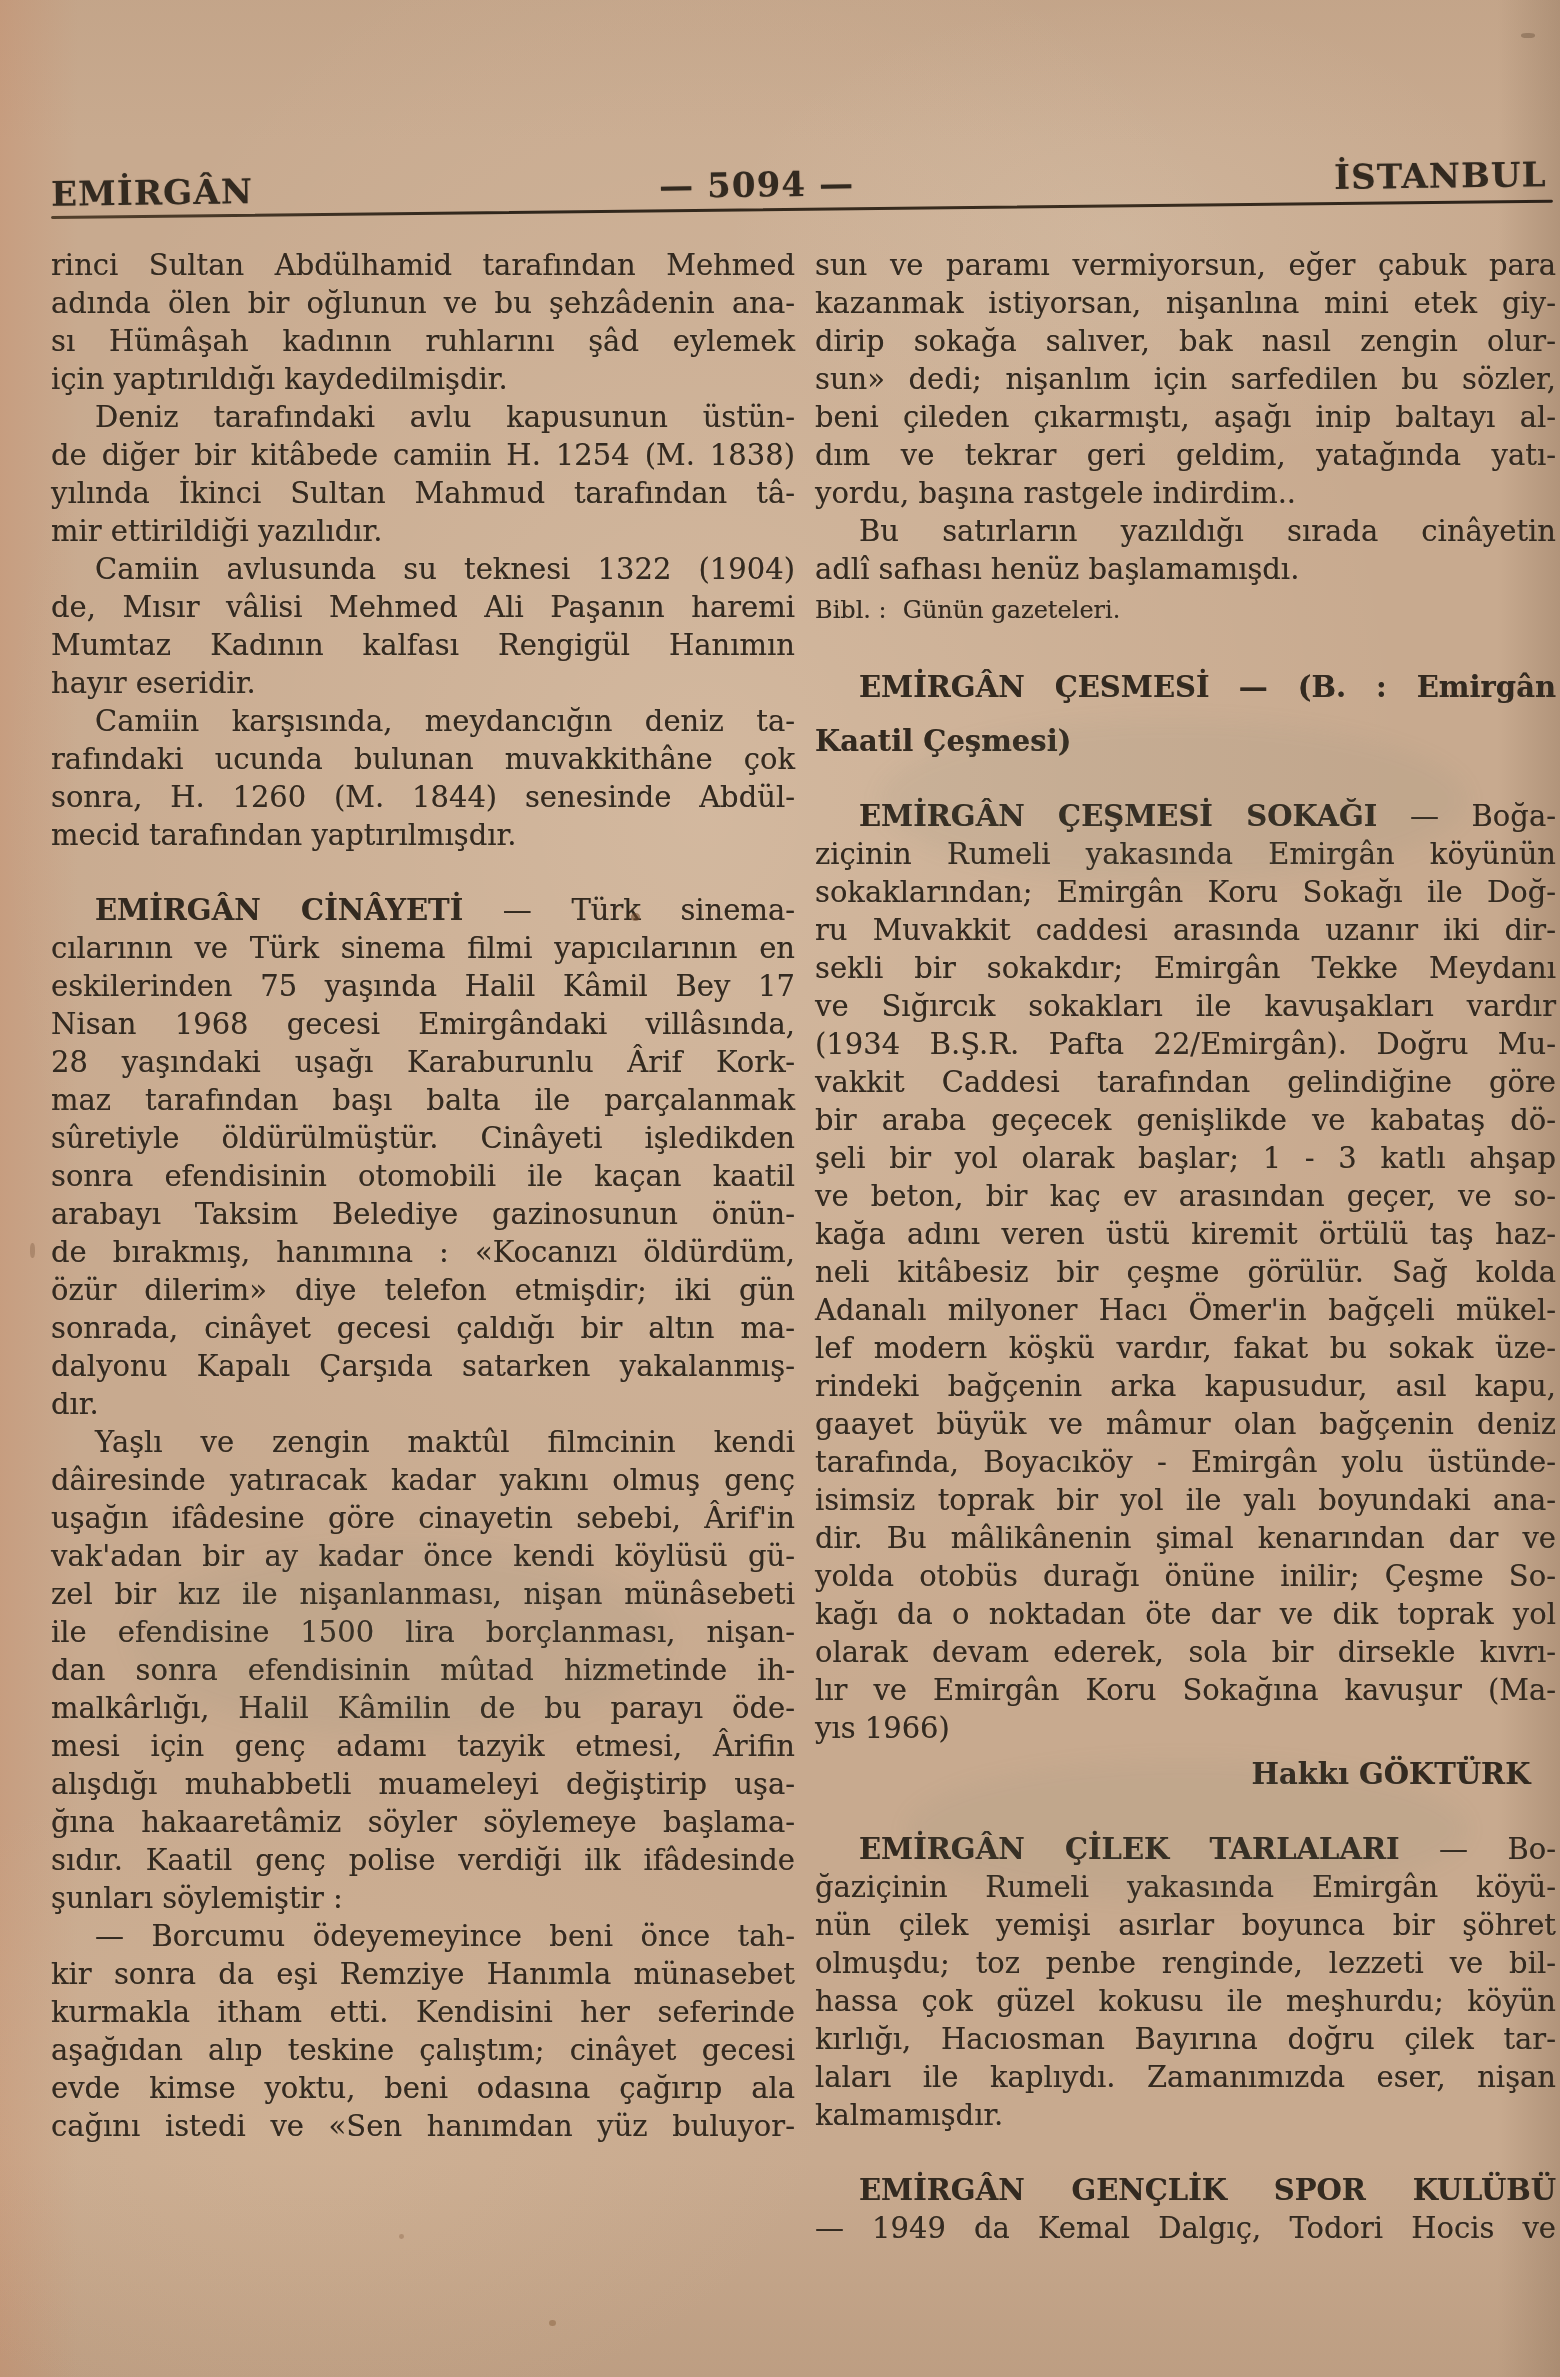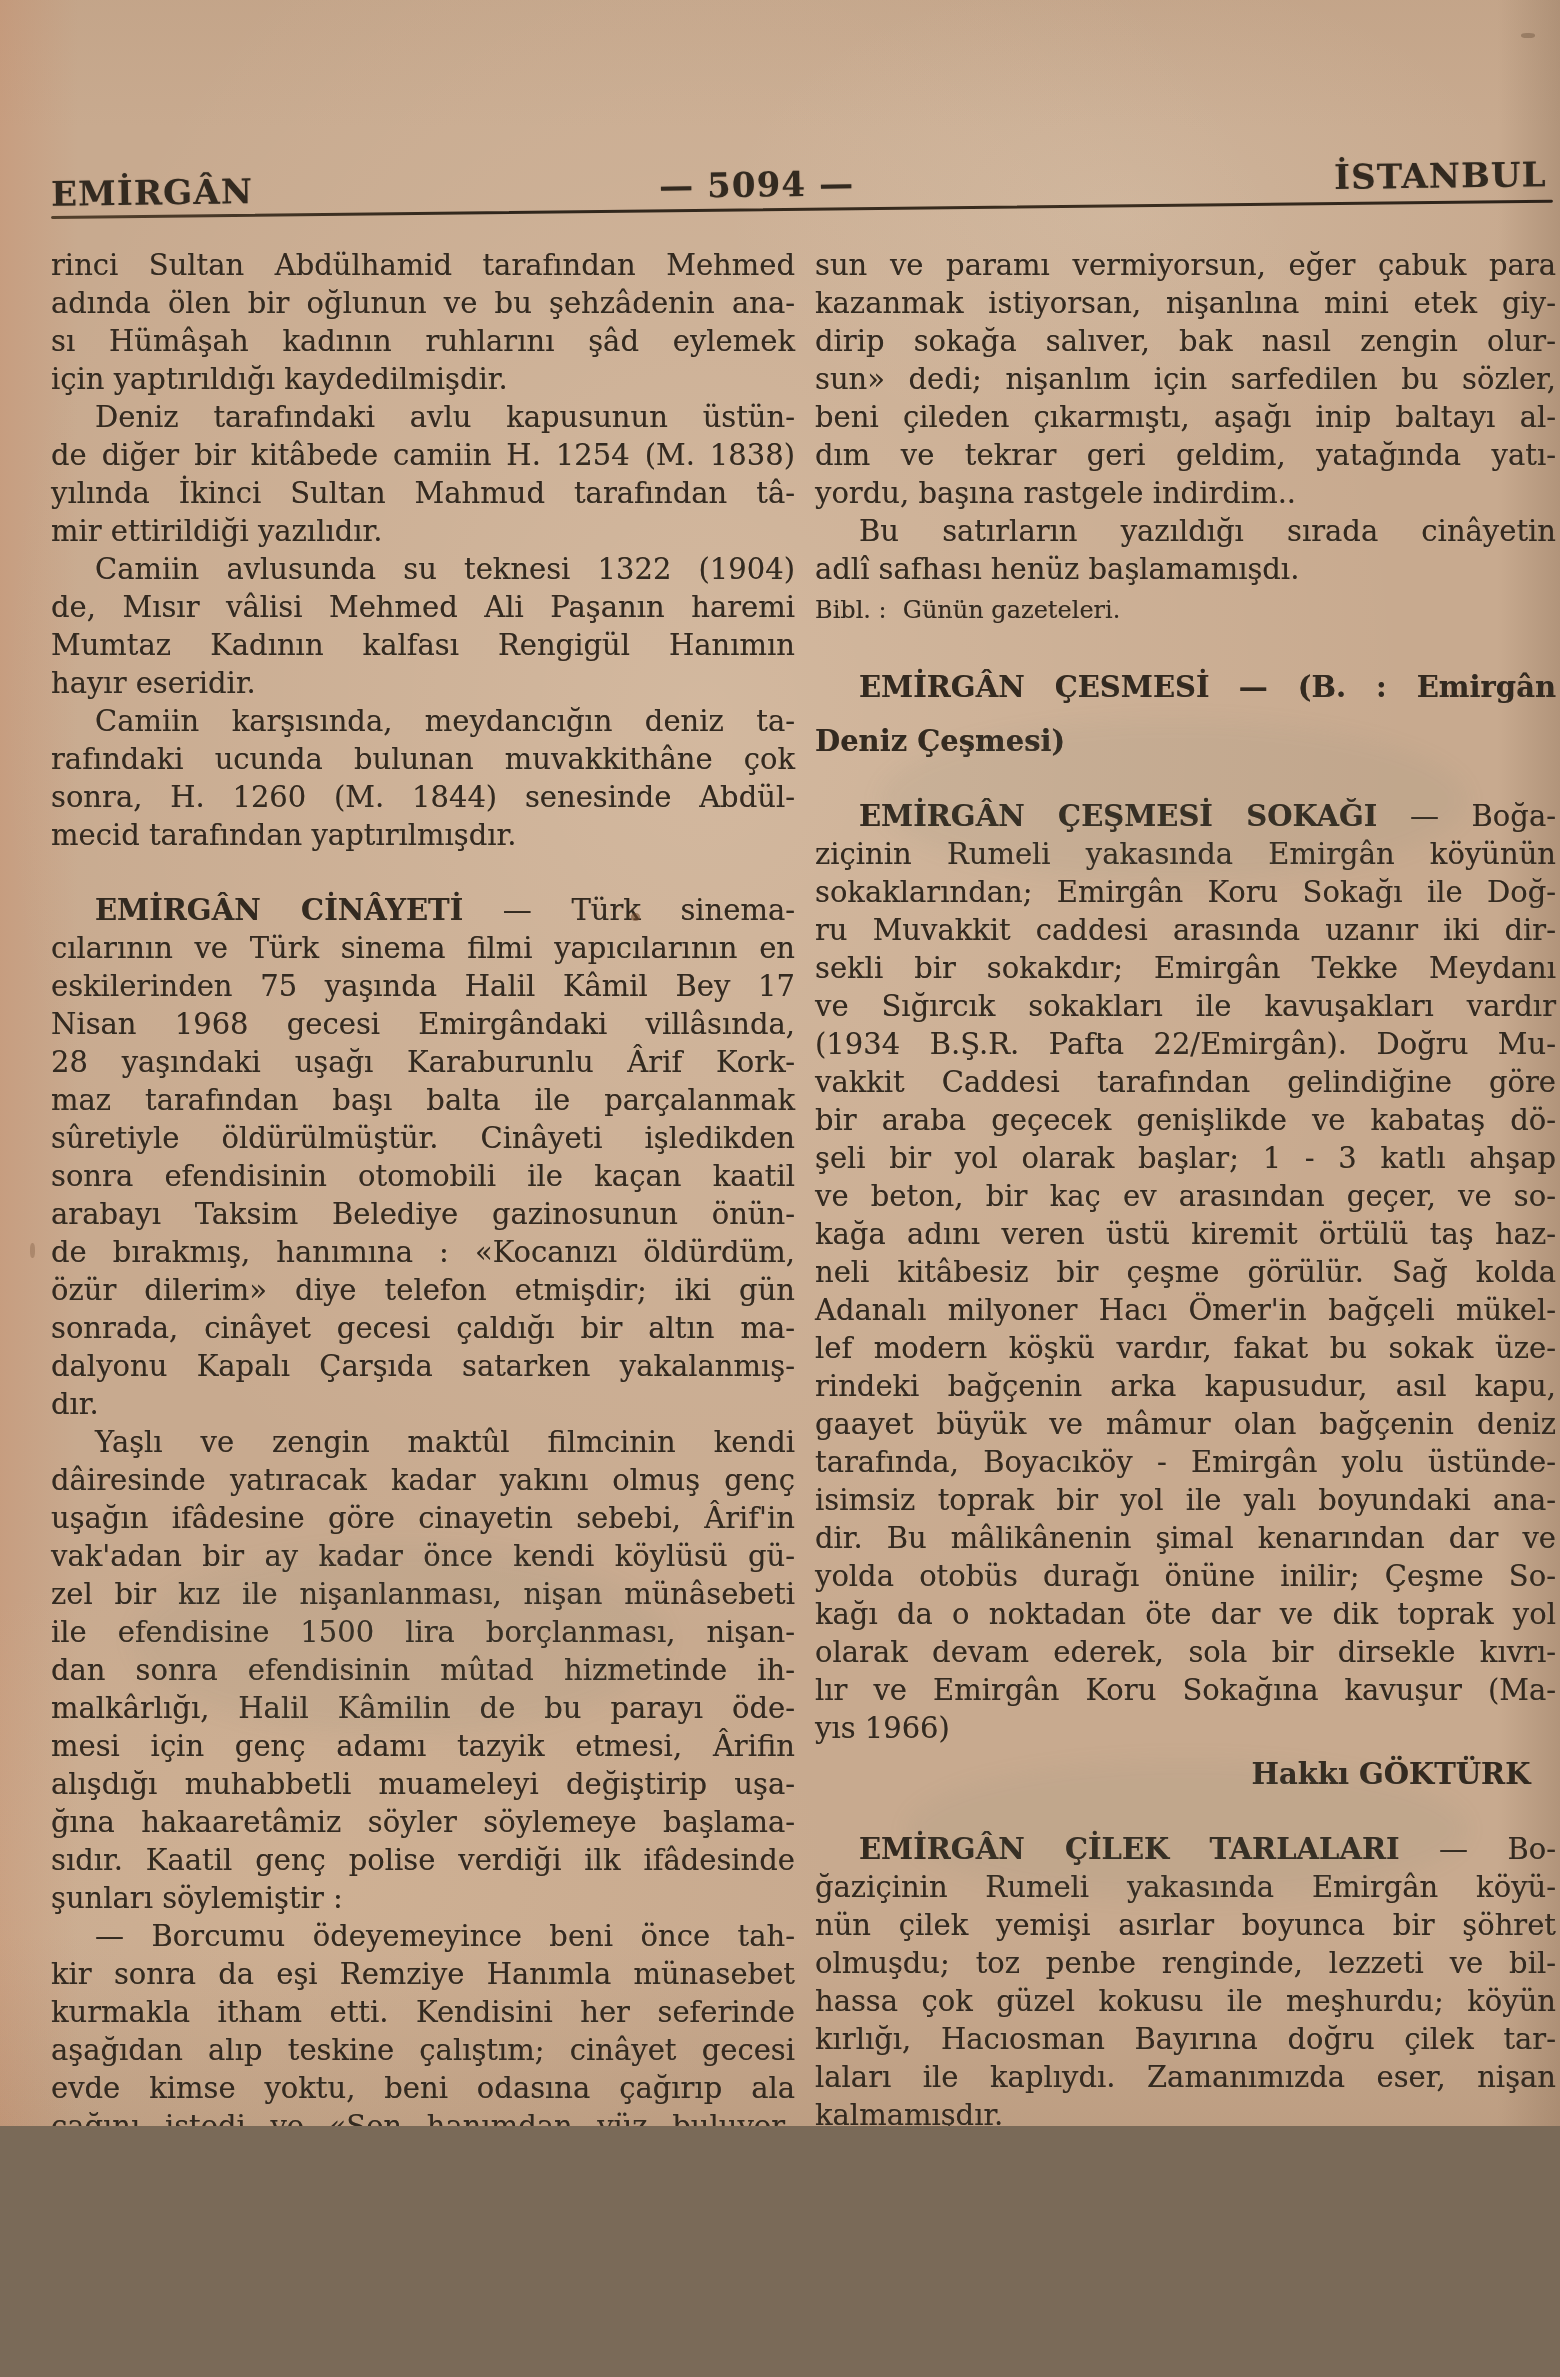--- a/index.html
+++ b/index.html
@@ -1,19 +1,19 @@
 <!DOCTYPE html>
 <html style="font-size:8.5px"><head>
 <meta charset="utf-8">
 <title>İstanbul Ansiklopedisi — 5094</title>
 <style>
   html,body{margin:0;padding:0;background:#7a6a58;}
   .page{
     position:relative;
-    width:1560px;height:2126px;
+    width:1560px;height:2377px;
     margin:0 auto;
     overflow:hidden;
     font-family:"DejaVu Serif","Liberation Serif",serif;
     color:#332a20;
     background-color:#c8aa8f;
     background-image:
       radial-gradient(ellipse 1014px 1334px at 45% 34%, rgba(255,242,222,0.20), rgba(255,242,222,0) 70%),
       radial-gradient(ellipse 533px 320px at 72% 10%, rgba(235,224,205,0.18), rgba(235,224,205,0) 75%),
       radial-gradient(ellipse 747px 480px at 20% 88%, rgba(226,196,162,0.25), rgba(226,196,162,0) 70%),
       linear-gradient(90deg, rgba(196,128,92,0.30) 0%, rgba(196,128,92,0) 5%),
@@ -152,21 +152,21 @@
       </div>
       <div class="block para indent">
         <div class="line j">Bu satırların yazıldığı sırada cinâyetin</div>
         <div class="line">adlî safhası henüz başlamamışdı.</div>
       </div>
       <div class="block bibl">
         <div class="line"><span>Bibl. :</span><span class="bibl-text">Günün gazeteleri.</span></div>
       </div>
       <div class="block entry indent">
         <div class="line j"><span class="lead">EMİRGÂN ÇESMESİ</span> <span class="boldline">— (B. : Emirgân</span></div>
-        <div class="line boldline">Deniz Çeşmesi)</div>
+        <div class="line boldline">Kaatil Çeşmesi)</div>
       </div>
       <div class="block entry indent">
         <div class="line j"><span class="lead">EMİRGÂN ÇEŞMESİ SOKAĞI</span> <span>— Boğa-</span></div>
         <div class="line j">ziçinin Rumeli yakasında Emirgân köyünün</div>
         <div class="line j">sokaklarından; Emirgân Koru Sokağı ile Doğ-</div>
         <div class="line j">ru Muvakkit caddesi arasında uzanır iki dir-</div>
         <div class="line j">sekli bir sokakdır; Emirgân Tekke Meydanı</div>
         <div class="line j">ve Sığırcık sokakları ile kavuşakları vardır</div>
         <div class="line j">(1934 B.Ş.R. Pafta 22/Emirgân). Doğru Mu-</div>
         <div class="line j">vakkit Caddesi tarafından gelindiğine göre</div>

